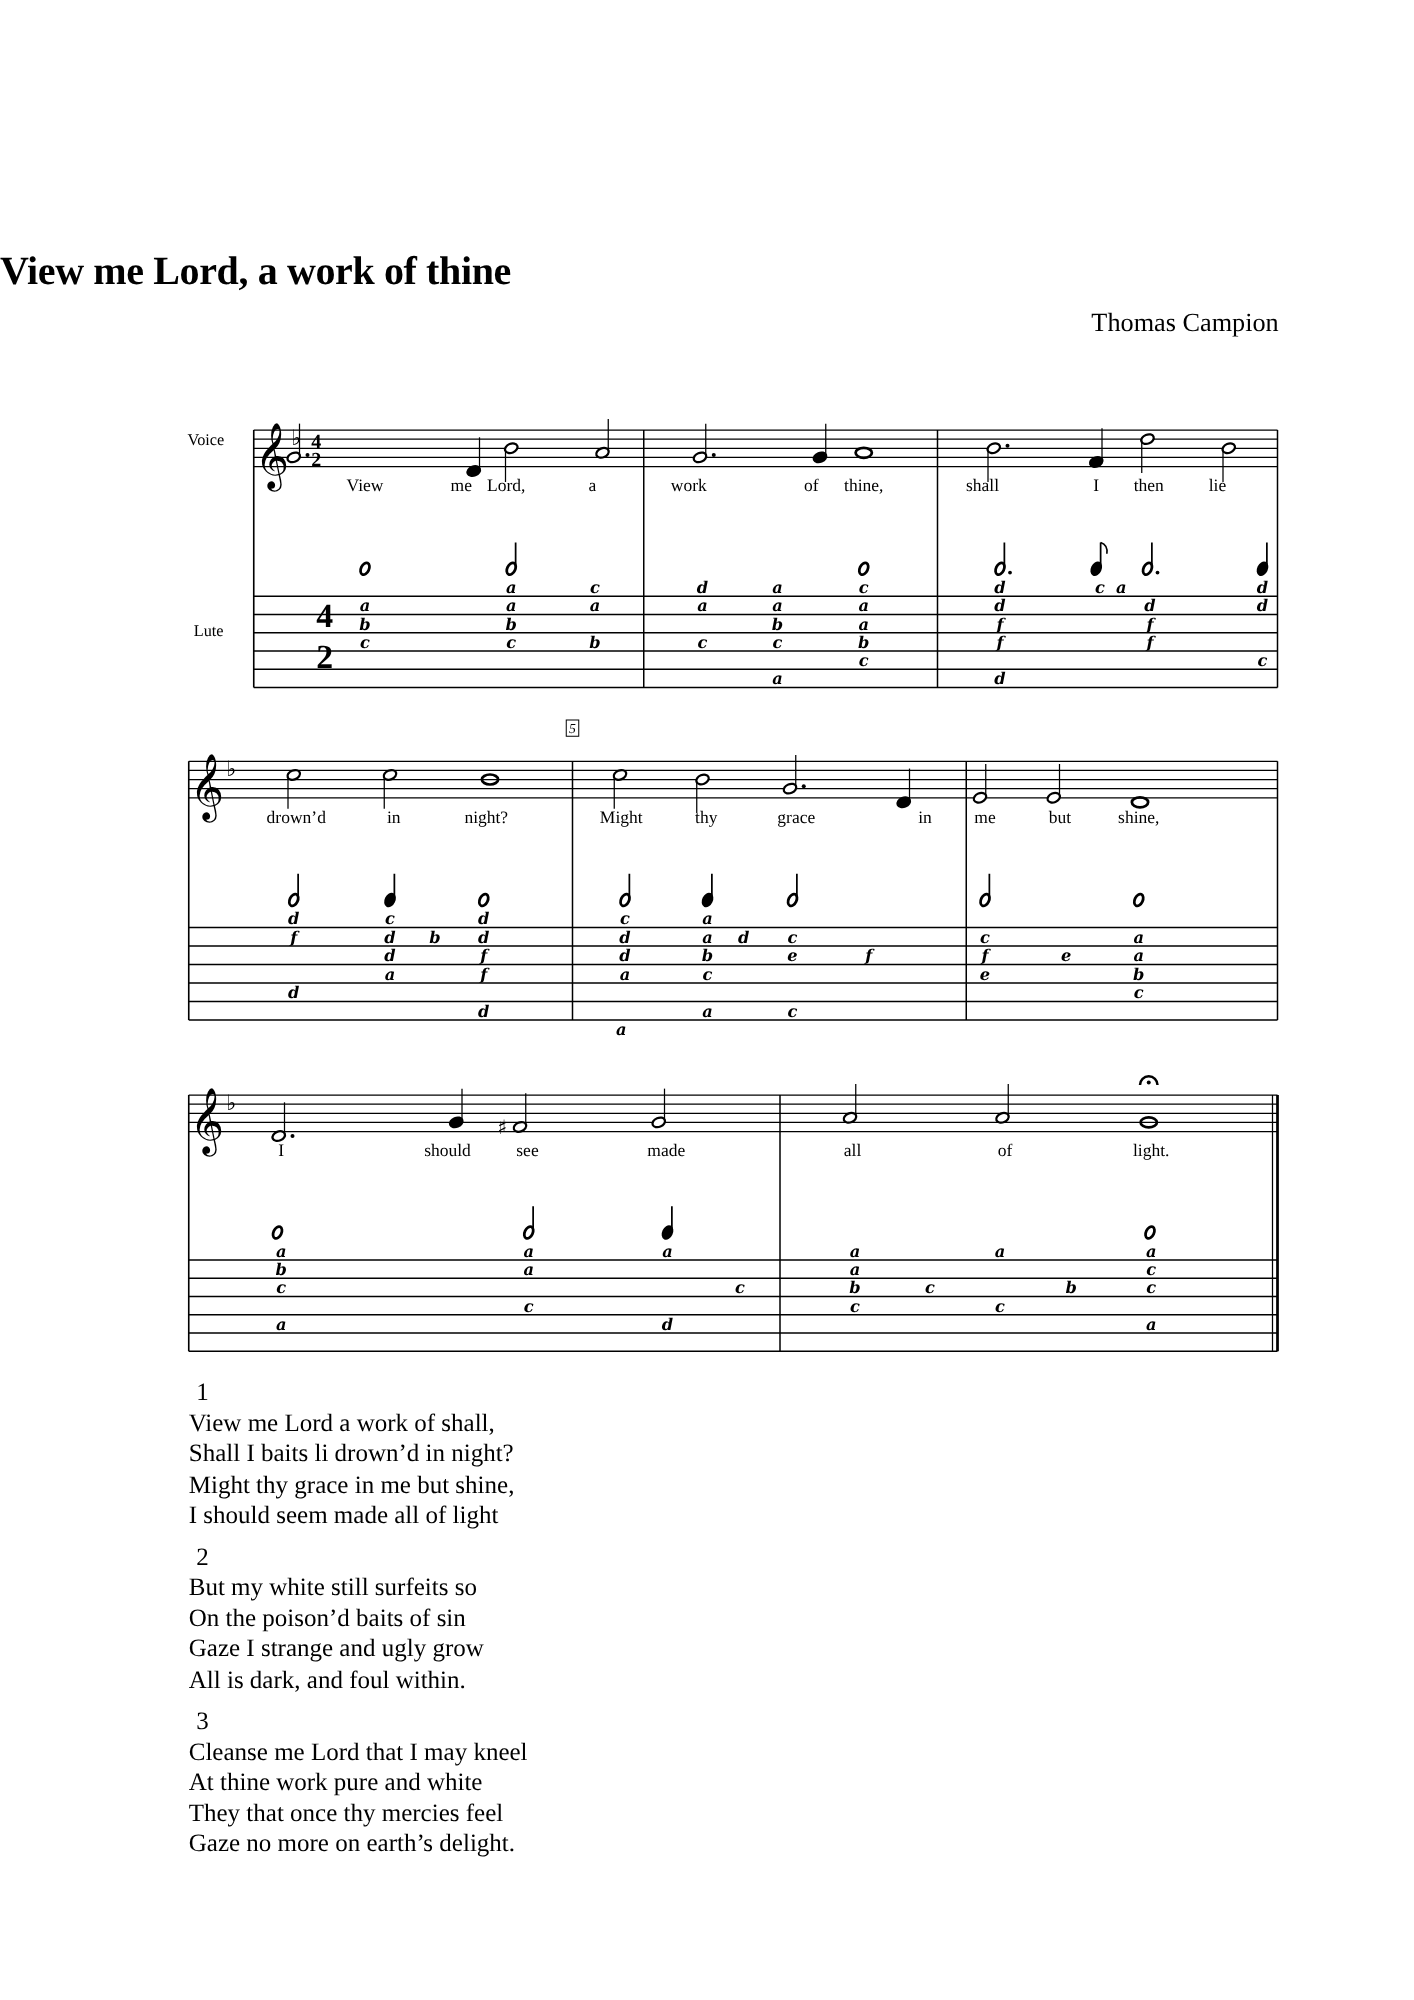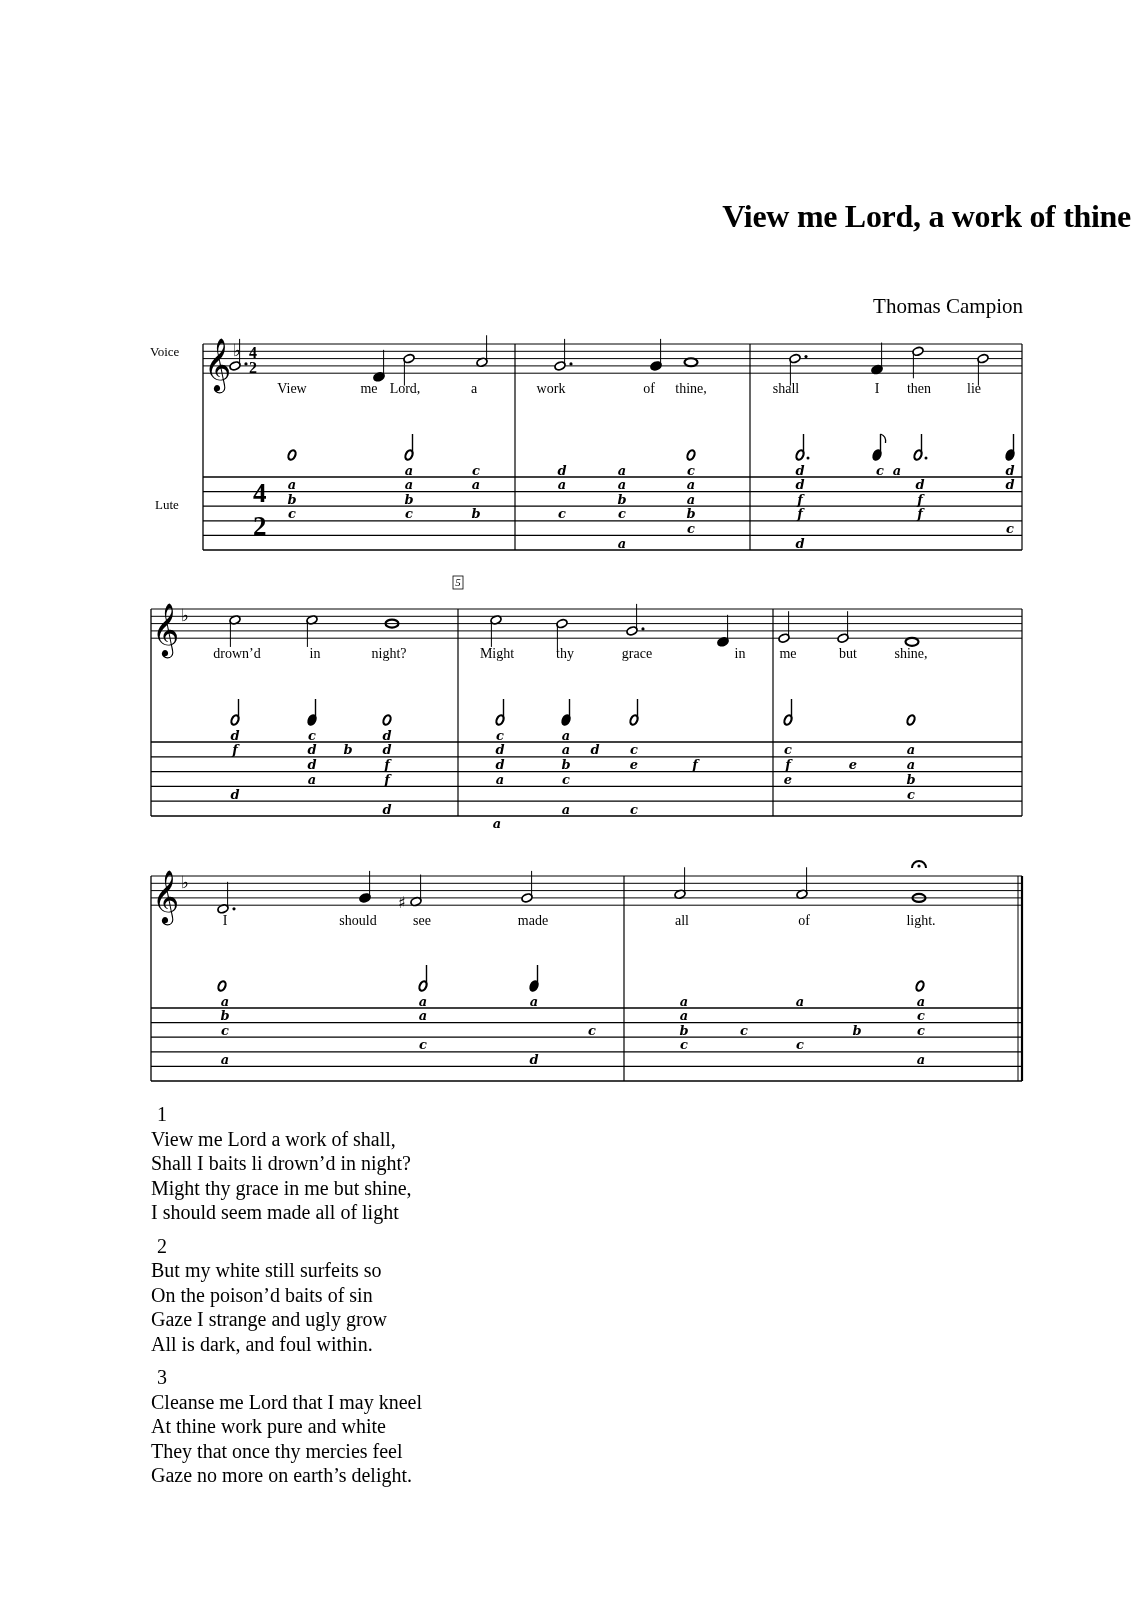--- a/index.html
+++ b/index.html
@@ -1,18 +1,18 @@
 <!DOCTYPE html>
 <html><head>
 <meta charset="utf-8">
 <style>
   html,body{margin:0;padding:0;background:#ffffff;}
   body{width:1131px;height:1600px;position:relative;overflow:hidden;font-family:"Liberation Serif","DejaVu Serif",serif;color:#000;}
-  .title{position:absolute;left:0;width:1131px;top:198px;text-align:right;font-weight:bold;font-size:32px;letter-spacing:-0.3px;}
-  .composer{position:absolute;right:108px;top:246px;font-size:21px;margin-top:48px;}
+  .title{position:absolute;left:0;width:1131px;top:198px;text-align:left;font-weight:bold;font-size:32px;letter-spacing:-0.3px;}
+  .composer{position:absolute;right:108px;top:246px;font-size:21px;}
   #score{position:absolute;left:0;top:0;}
   .verses{position:absolute;left:151px;top:1102px;font-size:20px;line-height:24.5px;}
   .verse{margin-bottom:9px;}
   .verse-num{padding-left:6px;display:block;}
   .verse-line{display:block;white-space:nowrap;}
 </style>
 </head>
 <body>
 
 <div class="title">View me Lord, a work of thine</div>

